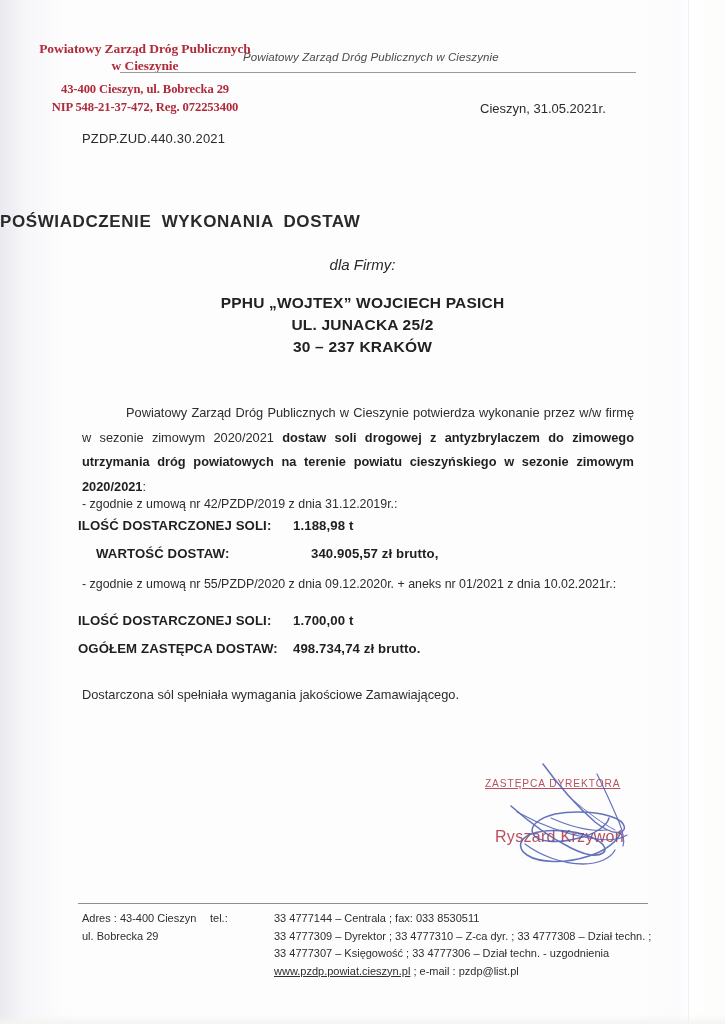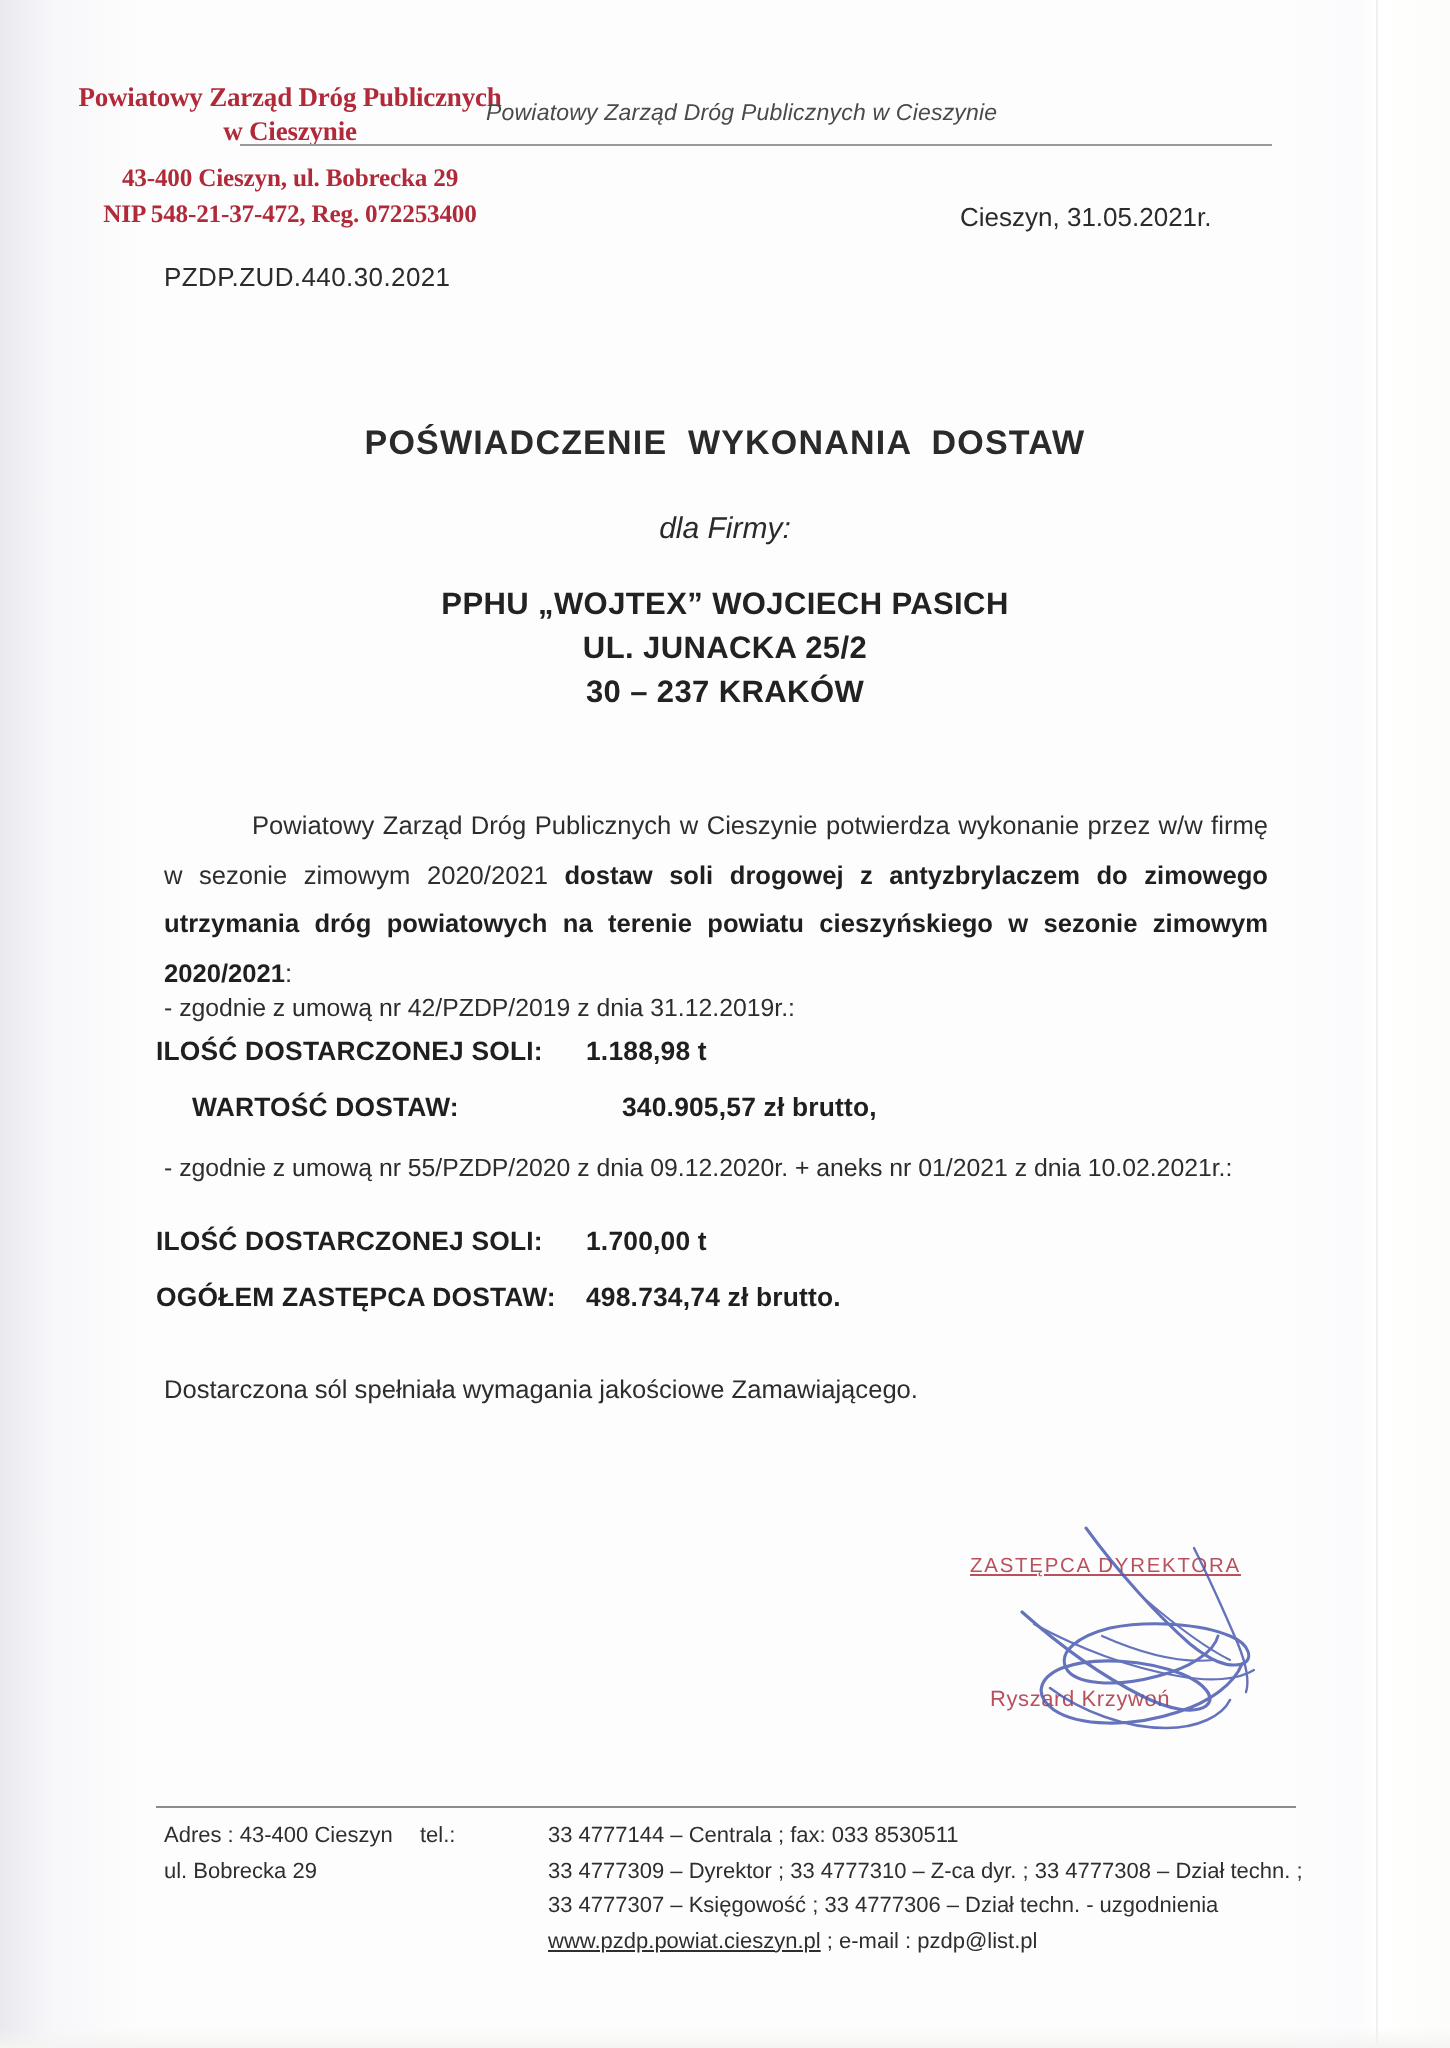--- a/index.html
+++ b/index.html
@@ -90,21 +90,21 @@
     color: #2b2b2b;
     letter-spacing: 0.2px;
   }
 
   
   .title {
     position: absolute;
     left: 0;
     top: 212px;
     width: 725px;
-    text-align: center;
+    text-align: left;
     font-size: 17px;
     font-weight: bold;
     color: #2a2a2a;
     letter-spacing: 0.6px;
     word-spacing: 5px;
   }
   .for-firm {
     position: absolute;
     left: 0;
     top: 256px;
@@ -192,22 +192,22 @@
     left: 30px;
     top: 18px;
     font-size: 10.2px;
     color: #b8505e;
     letter-spacing: 0.9px;
     text-decoration: underline;
   }
   .stamp-name {
     position: absolute;
     left: 40px;
-    top: 84px;
-    font-size: 11px;
+    top: 68px;
+    font-size: 16px;
     color: #b8505e;
     letter-spacing: 0.3px;
   }
   .sig-svg {
     position: absolute;
     left: 0;
     top: 0;
   }
 
   

